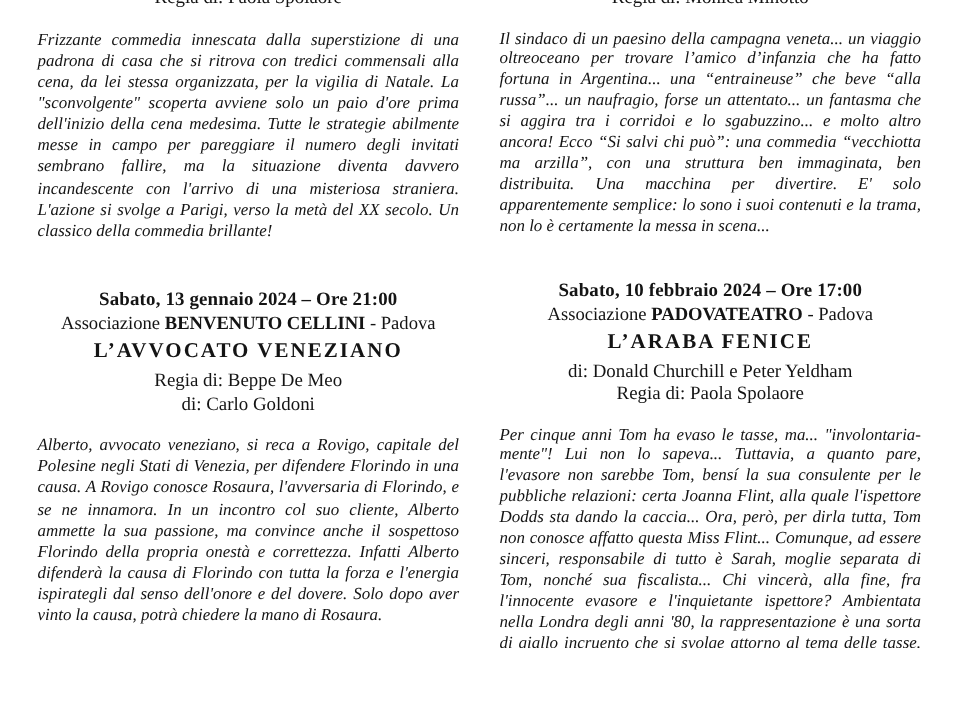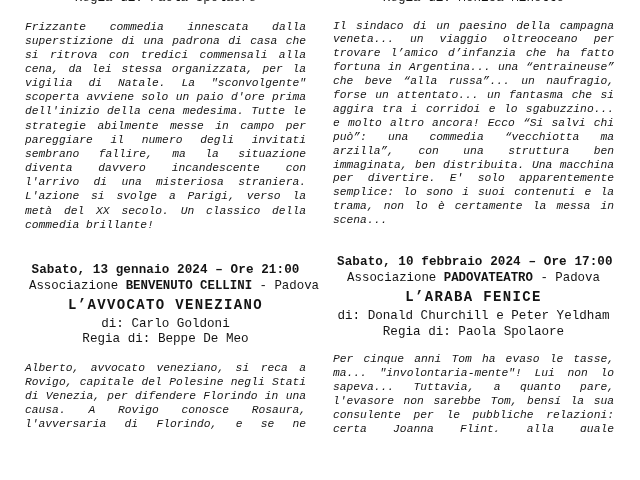--- a/index.html
+++ b/index.html
@@ -13,21 +13,20 @@
     overflow: hidden;
     font-family: "Liberation Serif", "DejaVu Serif", serif;
     color: #141414;
   }
 
   .page {
     position: relative;
     width: 640px;
     height: 432px;
     overflow: hidden;
-    font-family: Liberation Mono, monospace;
   }
 
   .columns {
     position: absolute;
     top: -13px;
     left: 0;
     width: 640px;
     display: flex;
     flex-direction: row;
     align-items: flex-start;
@@ -110,22 +109,22 @@
 
       <div class="gap-after-head"></div>
 
       <p class="synopsis">Frizzante commedia innescata dalla superstizione di una padrona di casa che si ritrova con tredici commensali alla cena, da lei stessa organizzata, per la vigilia di Natale. La "sconvolgente" scoperta avviene solo un paio d'ore prima dell'inizio della cena medesima. Tutte le strategie abilmente messe in campo per pareggiare il numero degli invitati sembrano fallire, ma la situazione diventa davvero incandescente con l'arrivo di una misteriosa straniera. L'azione si svolge a Parigi, verso la metà del XX secolo. Un classico della commedia brillante!</p>
 
       <div class="gap-before-head"></div>
       <div class="show-head">
         <div class="datetime">Sabato, 13 gennaio 2024 – Ore 21:00</div>
         <div class="company"><span>Associazione </span><b>BENVENUTO CELLINI</b><span> - Padova</span></div>
         <div class="title">L’AVVOCATO VENEZIANO</div>
+        <div class="byline">Regia di: Beppe De Meo</div>
         <div class="byline">di: Carlo Goldoni</div>
-        <div class="byline">Regia di: Beppe De Meo</div>
       </div>
       <div class="gap-after-head"></div>
       <p class="synopsis">Alberto, avvocato veneziano, si reca a Rovigo, capitale del Polesine negli Stati di Venezia, per difendere Florindo in una causa. A Rovigo conosce Rosaura, l'avversaria di Florindo, e se ne innamora. In un incontro col suo cliente, Alberto ammette la sua passione, ma convince anche il sospettoso Florindo della propria onestà e correttezza. Infatti Alberto difenderà la causa di Florindo con tutta la forza e l'energia ispirategli dal senso dell'onore e del dovere. Solo dopo aver vinto la causa, potrà chiedere la mano di Rosaura.</p>
 
       <div class="gap-before-head"></div>
       <div class="show-head">
         <div class="datetime">Sabato, 20 gennaio 2024 – Ore 21:40</div>
         <div class="company"><span>Monica Teatro </span><b>CITTA’ DI PERDUTE</b><span> - Sacile (PN)</span></div>
         <div class="title">PENE D’AMOR PERDUTE</div>
 

